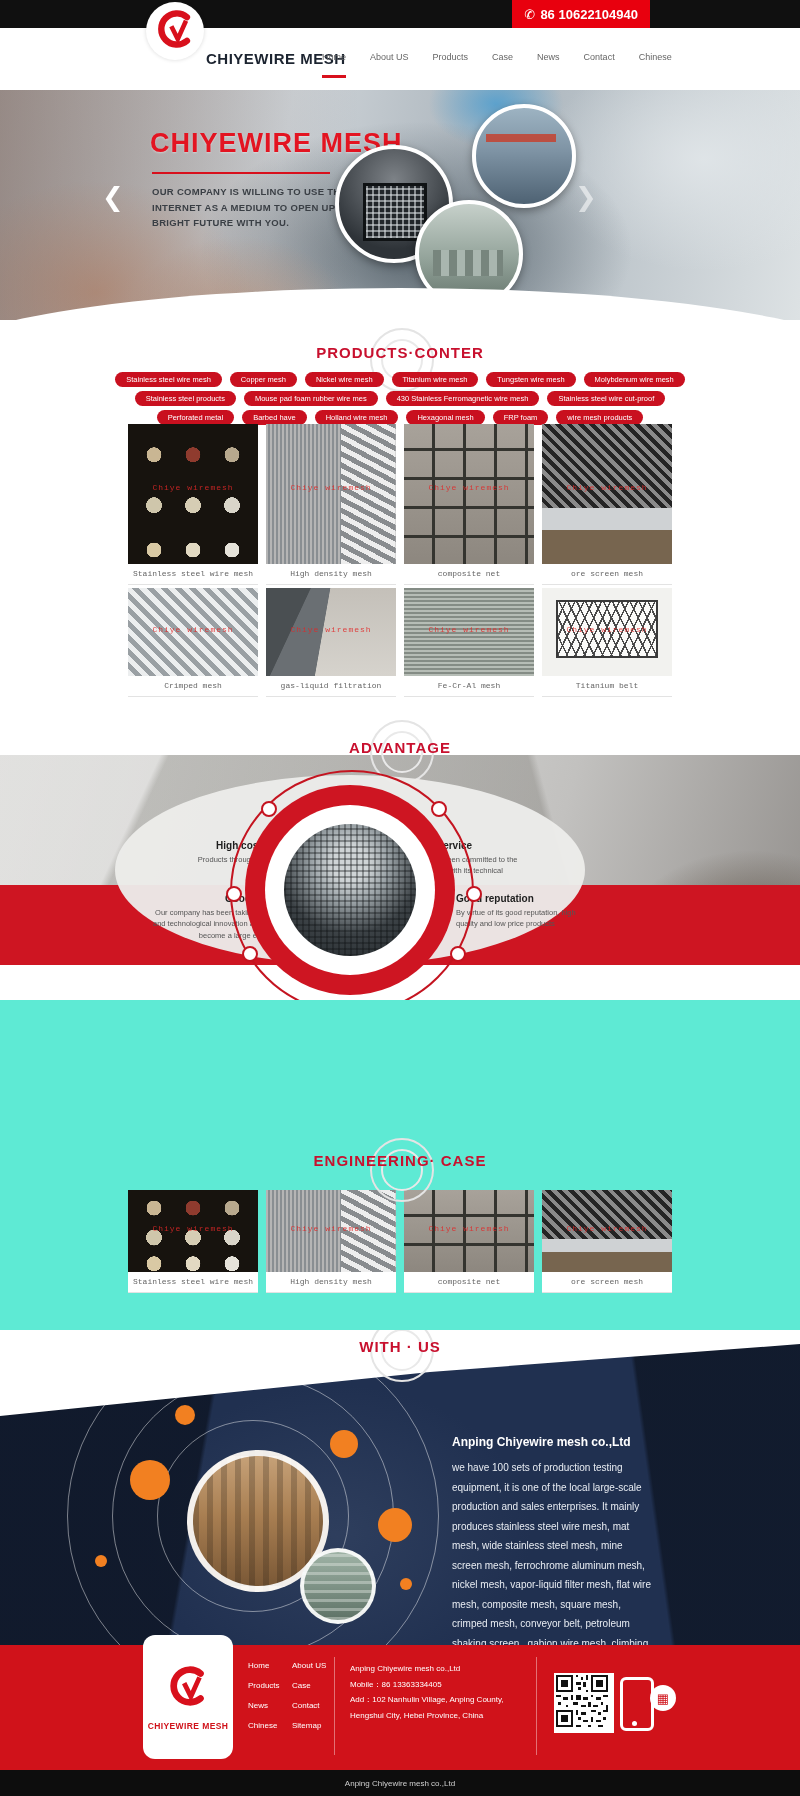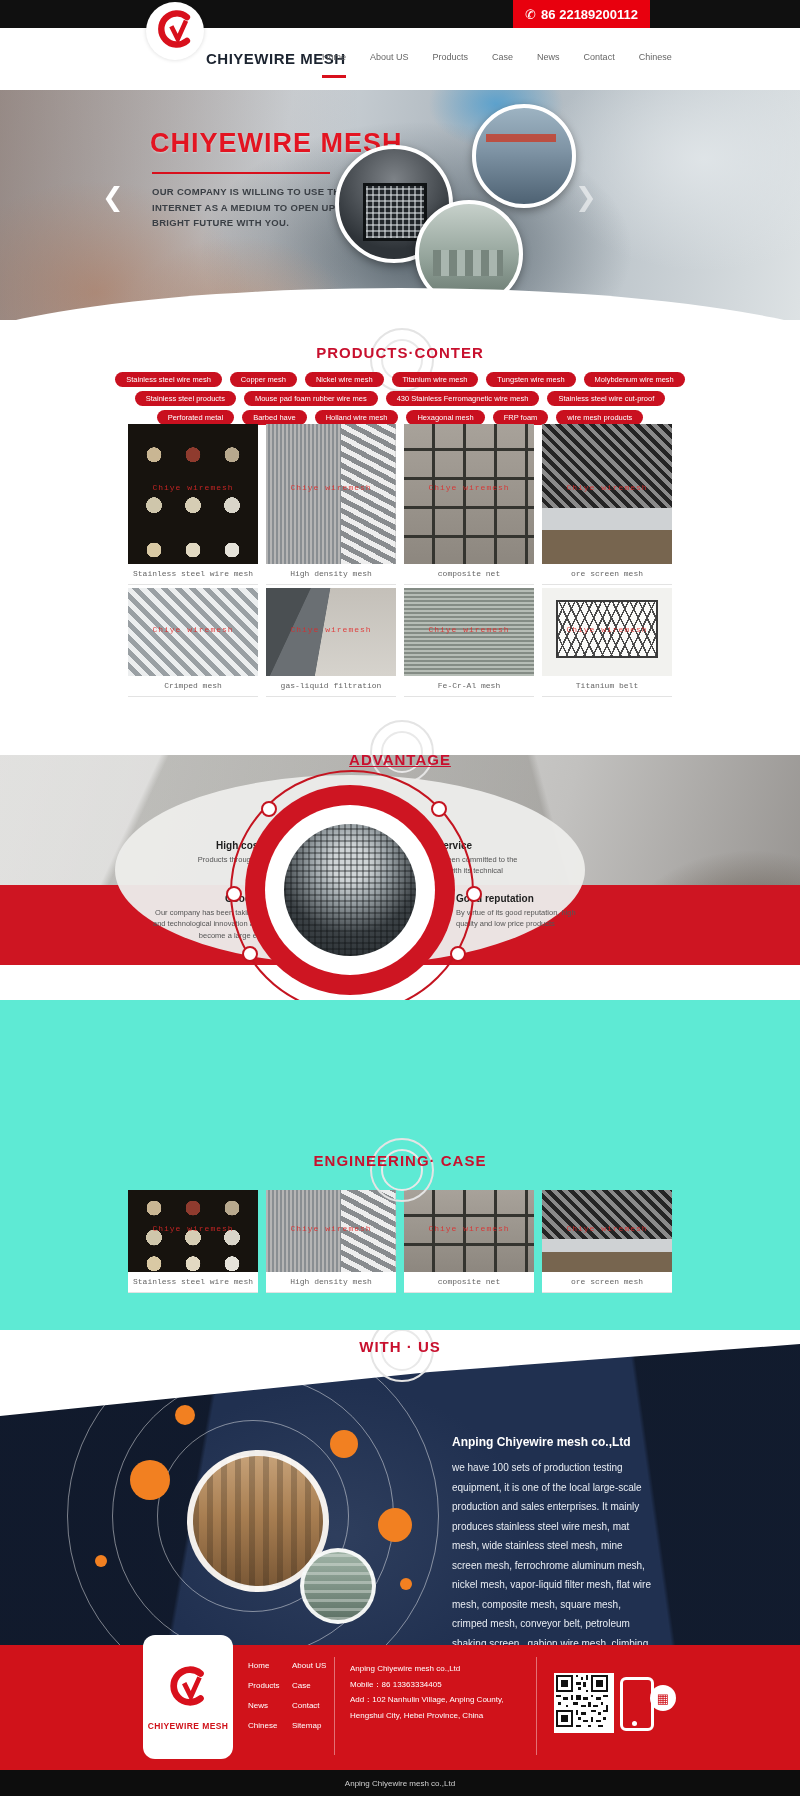--- a/index.html
+++ b/index.html
@@ -195,21 +195,21 @@
       display:flex;align-items:center;justify-content:center;font-size:8px;color:#cfcfcf;}
 </style>
 </head>
 <body>
 
 <div id="page">
 
   <div class="topbar">
     <div class="phone-badge">
       <span>✆</span>
-      <span>86 22189200112</span>
+      <span>86 10622104940</span>
     </div>
   </div>
 
   <div class="header">
     <div class="logo-circle">
       <span>
         <svg width="44" height="44" viewBox="0 0 48 48">
           <path d="M37 11 A17 17 0 1 0 37 37" fill="none" stroke="#d8101c" stroke-width="7" stroke-linecap="round"></path>
           <path d="M20 21 L27 35 L36 15" fill="none" stroke="#d8101c" stroke-width="5" stroke-linejoin="miter"></path>
         </svg>
@@ -320,21 +320,21 @@
         <div class="pimg p8">
           <span class="wm">Chiye wiremesh</span>
           </div>
         <div class="pcap">Titanium belt</div>
       </div>
     </div>
   </div>
 
   <div class="advantage">
     <div class="watermark" style="top:20px;"></div>
-    <div class="sec-title" style="top:51px;text-decoration:underline;">ADVANTAGE</div>
+    <div class="sec-title" style="top:39px;">ADVANTAGE</div>
     <div class="adv-photo"></div>
     <div class="adv-band" style="z-index:1;"></div>
     <div class="adv-ellipse" style="z-index:2;"></div>
     <div class="adv-text at-tl">
       <div class="adv-h">High cost performance</div>
       <div class="adv-b">Products through the elaborate design and validation engineer</div>
     </div>
     <div class="adv-text at-tr">
       <div class="adv-h">Systematic service</div>
       <div class="adv-b">Our company has been committed to the field of network film with its technical solutions.</div>

